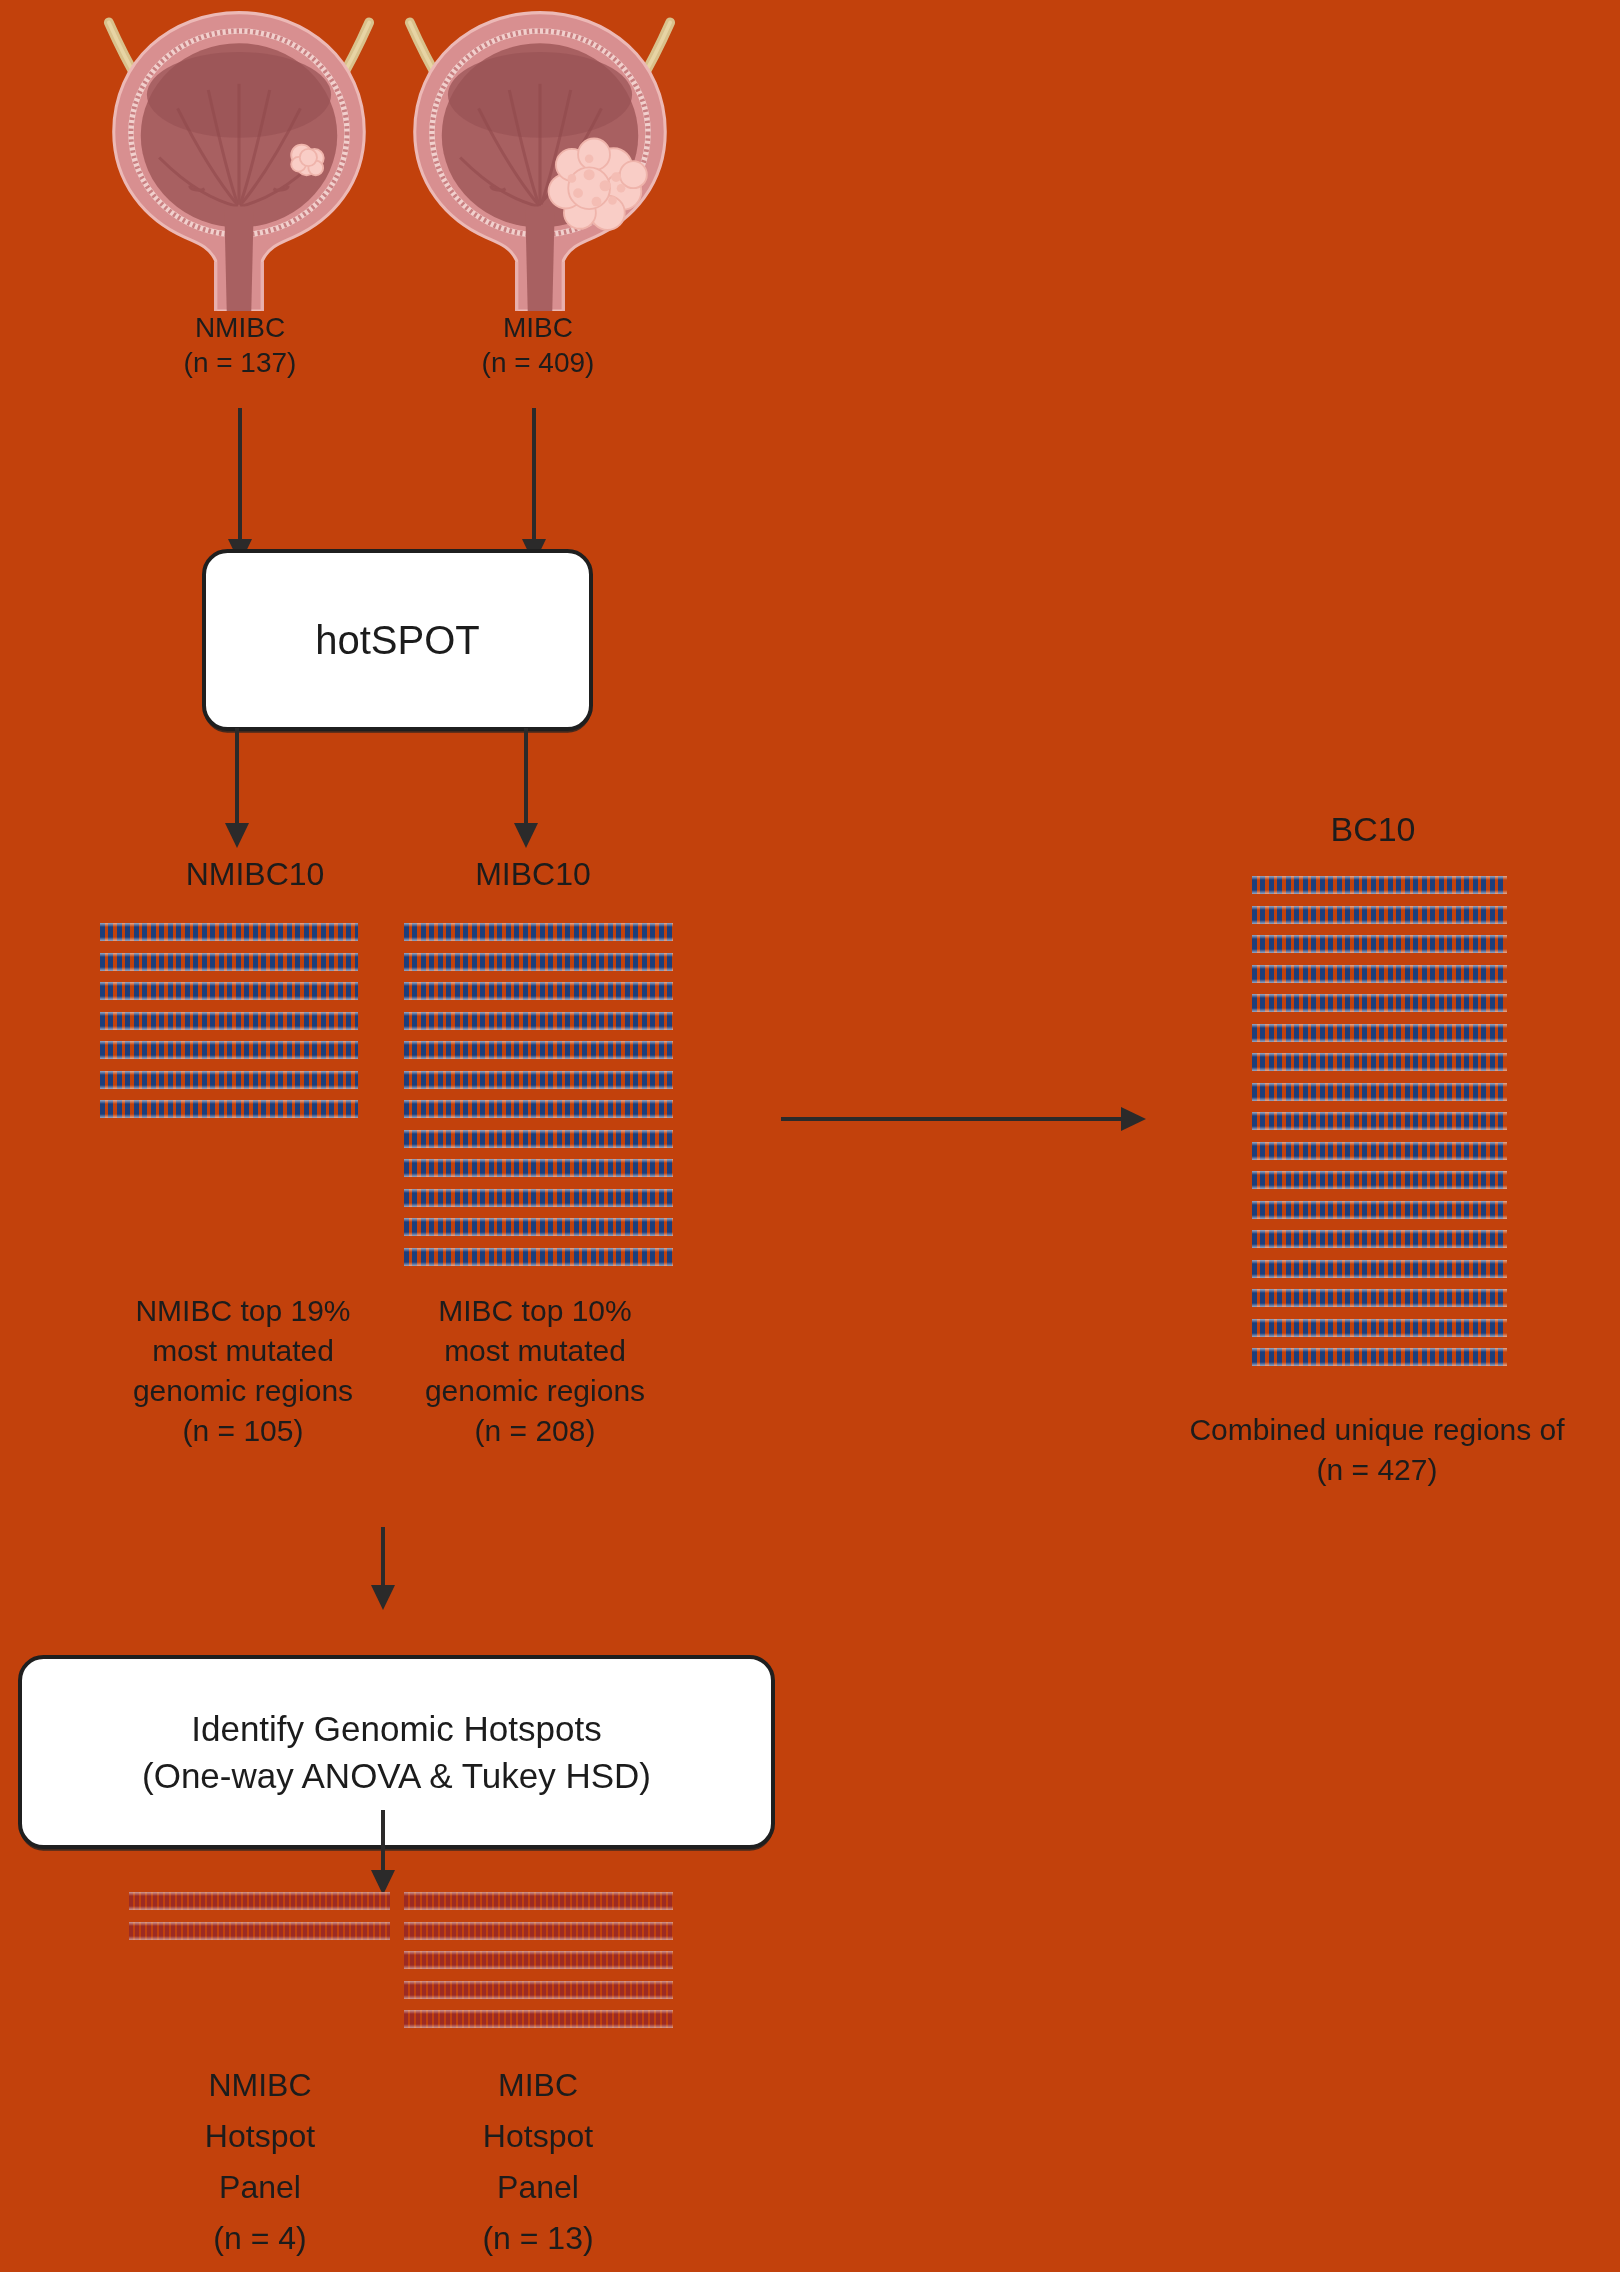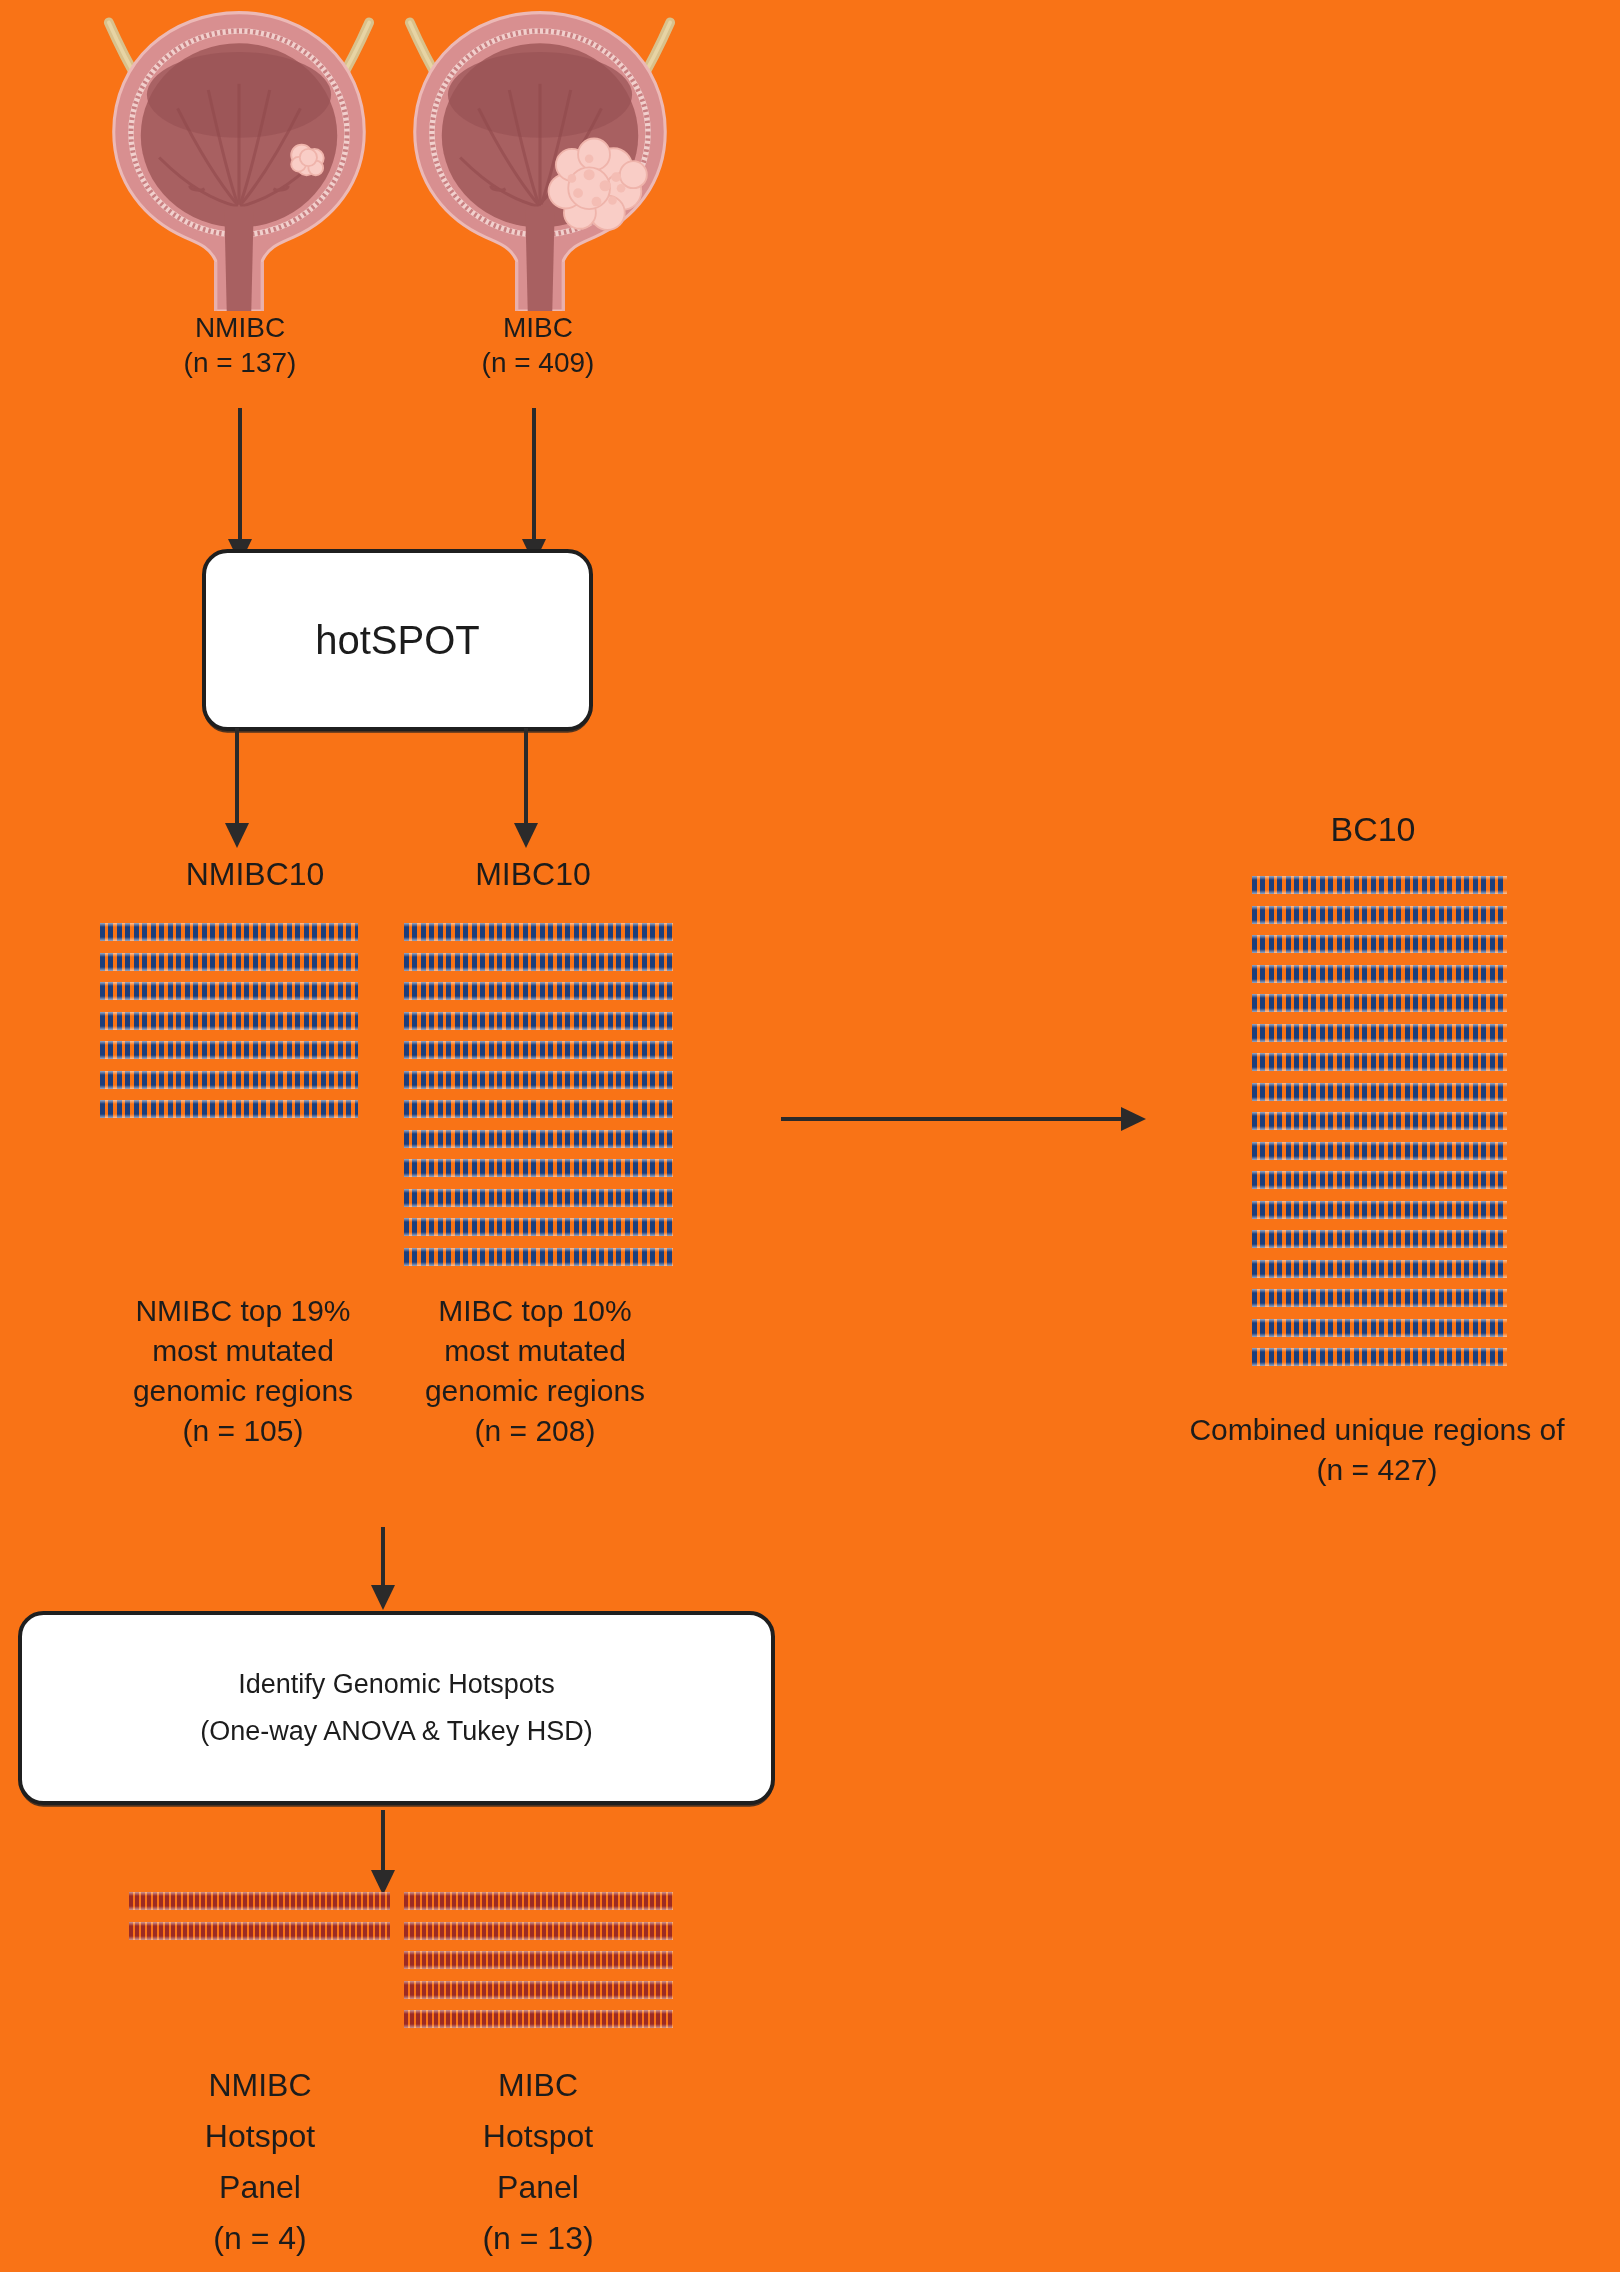--- a/index.html
+++ b/index.html
@@ -1,34 +1,34 @@
 <!DOCTYPE html>
 <html style="--bar-blue: #1d3e7b; --bar-red: #9c2b23; --arrow: #2b2a2a; --box-border: #1f1f1f; --bl-wall: #d88f90; --bl-inner: #a86061; --bl-ureter: #d9c18c; --bl-tumor: #f9cdc6;font-size:9.7px"><head>
 <meta charset="utf-8">
 <style>
   :root{
     --bar-blue:#1d3e7b; --bar-red:#9c2b23; --arrow:#2b2a2a; --box-border:#1f1f1f; --ink:#1c1c1c;
     --bl-wall:#d88f90; --bl-rim:#ecb9b6; --bl-inner:#a86061; --bl-dark:#9a5355; --bl-fold:#91494c;
     --bl-ureter:#d9c18c; --bl-tumor:#f9cdc6; --bl-tumor-edge:#efb4ab;
   }
   html,body{margin:0;padding:0;background:#ffffff;}
-  #canvas{position:relative;width:1620px;height:2273px;background:#f97316;overflow:hidden;
+  #canvas{position:relative;width:1620px;height:2273px;background:#c2410c;overflow:hidden;
           font-family:"Liberation Sans", sans-serif;color:var(--ink);}
   .abs{position:absolute;}
   .lbl{text-align:center;line-height:1.26;}
   .lbl-top{font-size:28px;}
   .lbl-title{font-size:32px;}
   .lbl-bc10{font-size:34px;}
   .cap{font-size:30px;line-height:40px;text-align:center;}
   .cap-bottom{font-size:32px;line-height:51px;text-align:center;}
   .flowbox{border:4.3px solid var(--box-border);border-radius:25.5px;background:#ffffff;
            display:flex;align-items:center;justify-content:center;text-align:center;
            box-shadow:0 3.6px 0.6px -1.8px rgba(35,35,35,.8);}
   .flowbox.hotspot{font-size:40px;}
-  .flowbox.identify{font-size:27px;line-height:47px;}
+  .flowbox.identify{font-size:35px;line-height:47px;margin-top:44px;}
   .arrow-down{display:flex;flex-direction:column;align-items:center;width:24px;}
   .arrow-down .shaft{width:4.3px;background:var(--arrow);flex:1;}
   .arrow-down .head{width:0;height:0;border-left:12px solid transparent;border-right:12px solid transparent;border-top:25.5px solid var(--arrow);}
   .arrow-right{display:flex;align-items:center;height:24px;}
   .arrow-right .shaft{height:4.3px;background:var(--arrow);flex:1;}
   .arrow-right .head{width:0;height:0;border-top:12px solid transparent;border-bottom:12px solid transparent;border-left:25.5px solid var(--arrow);}
   .barblock .bar-row{height:18px;margin-bottom:11.5px;}
   .barblock.blue .bar-row{
     background-image:
       linear-gradient(180deg, rgba(255,255,255,.55), rgba(255,255,255,0) 22%, rgba(255,255,255,0) 78%, rgba(255,255,255,.55)),

